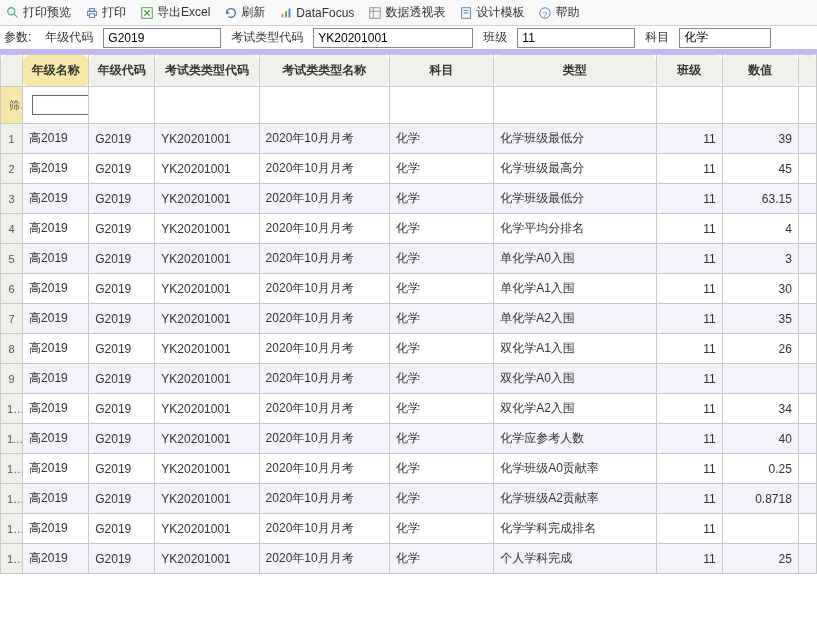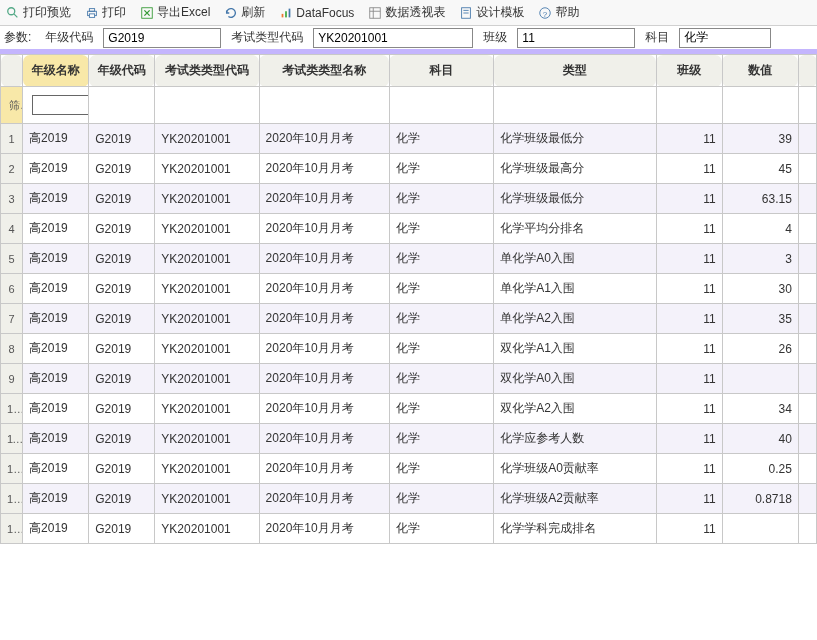--- a/index.html
+++ b/index.html
@@ -319,15 +319,27 @@
           <td>高2019</td>
           <td>G2019</td>
           <td>YK20201001</td>
           <td>2020年10月月考</td>
           <td>化学</td>
           <td>化学学科完成排名</td>
           <td class="num">11</td>
           <td class="num"></td>
           <td></td>
         </tr>
+        <tr>
+          <td class="rownum">16</td>
+          <td>高2019</td>
+          <td>G2019</td>
+          <td>YK20201001</td>
+          <td>2020年10月月考</td>
+          <td>化学</td>
+          <td>个人学科完成</td>
+          <td class="num">11</td>
+          <td class="num">25</td>
+          <td></td>
+        </tr>
       </tbody>
 </table>
 </div>
 
 </body></html>

